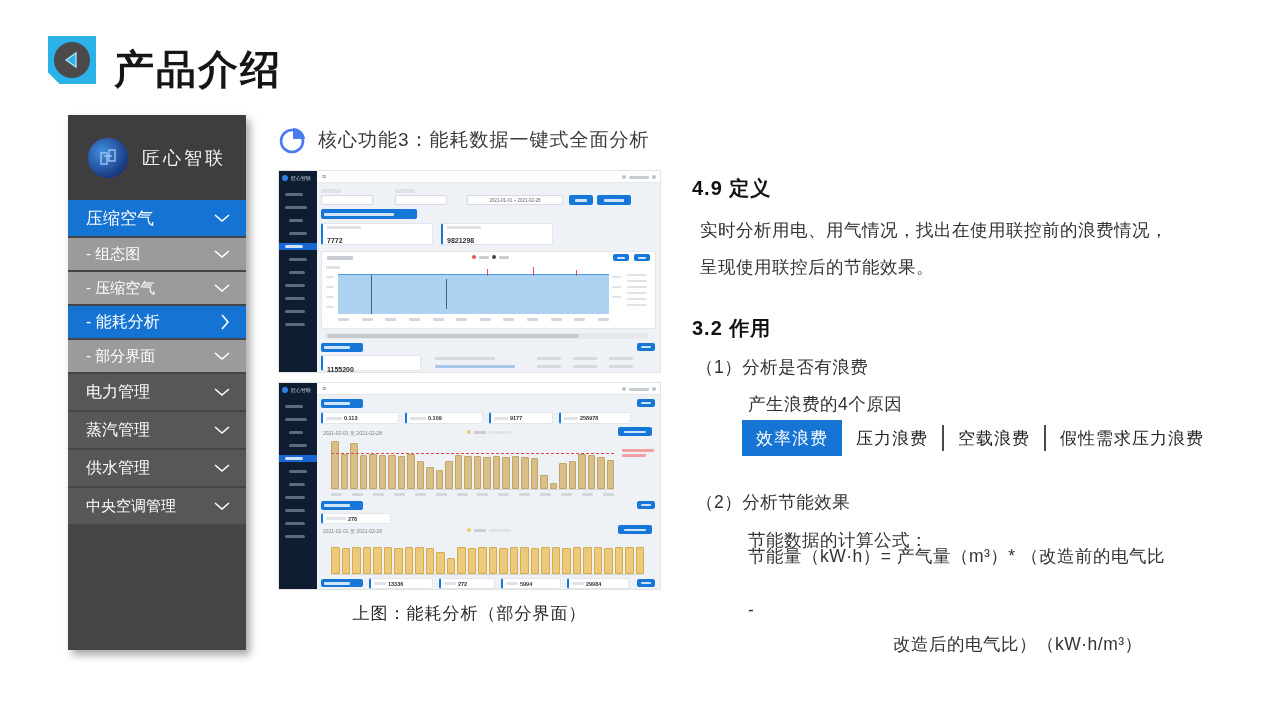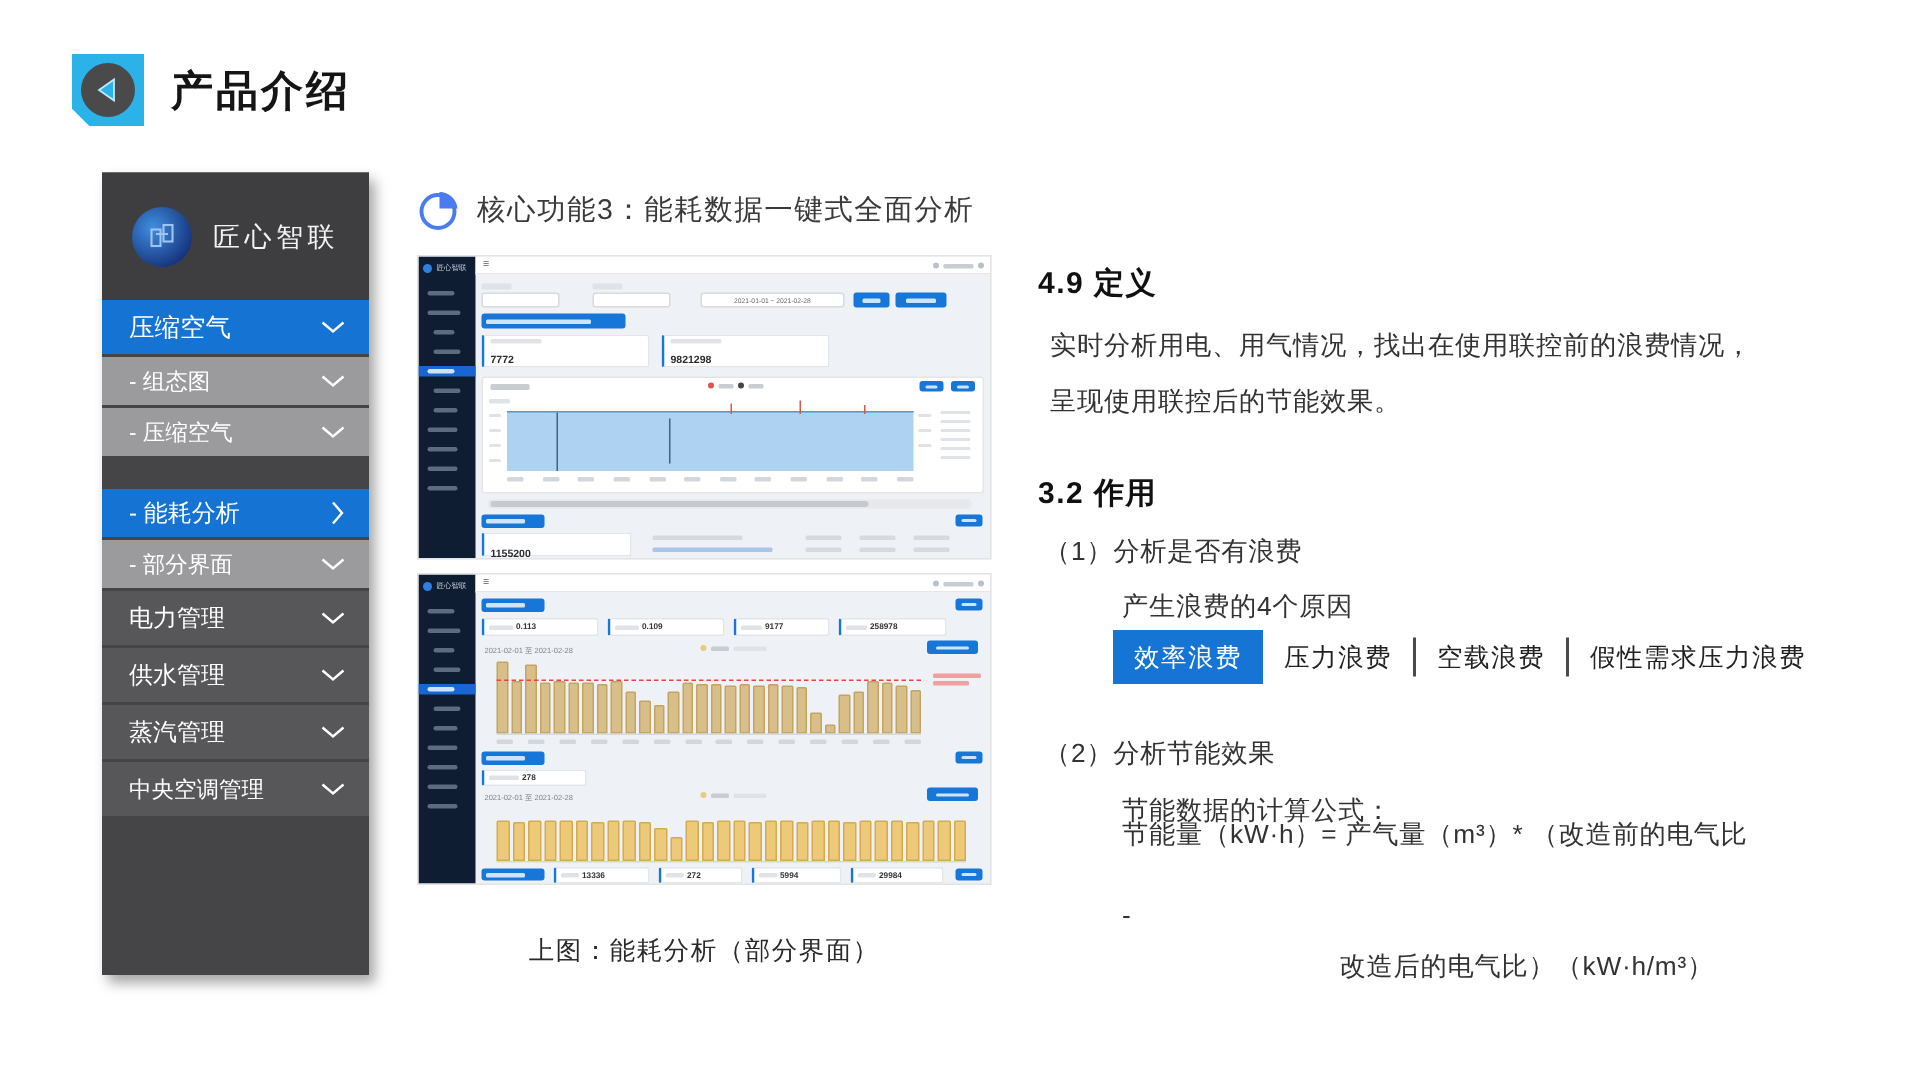--- a/index.html
+++ b/index.html
@@ -4,34 +4,34 @@
 <style>
   * { margin:0; padding:0; box-sizing:border-box; }
   html,body { width:1280px; height:720px; }
   body { font-family:"Liberation Sans","DejaVu Sans",sans-serif; background:#ffffff; overflow:hidden; }
   .slide { position:relative; width:1280px; height:720px; background:#fff; }
 
   
   .hdr-icon { position:absolute; left:48px; top:36px; width:48px; height:48px; background:#2bb2e9;
               clip-path:polygon(0 0,100% 0,100% 100%,24% 100%,0 76%); display:flex; align-items:center; justify-content:center; }
   .hdr-icon .circ { width:36px; height:36px; border-radius:50%; background:#4a4a4a; display:flex; align-items:center; justify-content:center; }
-  .page-title { position:absolute; left:114px; top:42px; font-size:28px; font-weight:bold; color:#151515; letter-spacing:2px; }
+  .page-title { position:absolute; left:114px; top:42px; font-size:40px; font-weight:bold; color:#151515; letter-spacing:2px; }
 
   
   .side { position:absolute; left:68px; top:115px; width:178px; height:535px; background:#454547;
           box-shadow:4px 5px 8px rgba(0,0,0,.35); display:flex; flex-direction:column; }
   .side-logo { height:85px; background:#3e3e40; display:flex; align-items:center; padding-left:20px; gap:14px; }
   .logo-circ { width:40px; height:40px; border-radius:50%; background:radial-gradient(circle at 35% 35%, #3f8fe0, #17357e 75%); display:flex; align-items:center; justify-content:center; }
   .brand-txt { color:#f2f2f2; font-size:18px; letter-spacing:3px; }
   .menu { display:flex; flex-direction:column; }
   .mi { display:flex; align-items:center; justify-content:space-between; padding:0 16px 0 18px; color:#fff; margin-bottom:2px; cursor:pointer; }
   .mi.main   { height:36px; background:#57575a; font-size:16px; }
   .mi.sub    { height:32px; background:#9b9b9d; font-size:15px; }
   .mi.active { height:36px; background:#1573d3; font-size:17px; }
-  .mi.active.sub-active { height:32px; font-size:16px;margin-top:20px; }
+  .mi.active.sub-active { height:32px; font-size:16px; }
   .mi .chev { flex:0 0 auto; display:flex; }
 
   
   .feat-head { position:absolute; left:278px; top:126px; display:flex; align-items:center; gap:12px; }
   .feat-head .txt { font-size:19px; color:#3a3a3a; letter-spacing:1px; }
 
   
   .shotwrap { position:absolute; left:278px; top:170px; width:383px; height:420px; }
   .panel { position:absolute; left:0; width:383px; background:#eef1f5; border:1px solid #e3e3e3; overflow:hidden; }
   .shotA { top:0; height:203px; }
@@ -76,21 +76,21 @@
   .xlabels { position:absolute; display:flex; justify-content:space-between; }
   .xlabels .sk { width:11px; height:3px; background:#d3d7dc; }
   .legend { display:inline-flex; align-items:center; gap:3px; }
   .ldot { width:4px; height:4px; border-radius:50%; }
   .scrollbar { position:absolute; height:6px; background:#e6e8eb; border-radius:3px; }
   .scrollbar .thumb { position:absolute; left:2px; top:1px; height:4px; width:78%; background:#c6cacf; border-radius:2px; }
   .tbl-line { position:absolute; height:3px; background:#d6dade; border-radius:1px; }
   .rednote { position:absolute; display:flex; flex-direction:column; gap:2px; }
   .rednote .sk { background:#f0a0a0; height:3px; }
 
-  .caption { position:absolute; left:278px; top:622px; width:383px; text-align:center; font-size:17px; color:#2a2a2a; letter-spacing:1px; }
+  .caption { position:absolute; left:278px; top:602px; width:383px; text-align:center; font-size:17px; color:#2a2a2a; letter-spacing:1px; }
 
   
   .r-h { position:absolute; font-size:20px; font-weight:bold; color:#111; letter-spacing:1px; }
   .r-t { position:absolute; font-size:17.5px; color:#333; letter-spacing:0.5px; white-space:nowrap; }
   .waste-row { position:absolute; left:742px; top:420px; display:flex; align-items:center; height:36px; }
   .waste-active { background:#1574d4; color:#fff; font-size:17px; padding:0 14px; height:36px; display:flex; align-items:center; letter-spacing:1px; }
   .waste-item { font-size:17px; color:#222; padding:0 14px; letter-spacing:1px; white-space:nowrap; }
   .vdiv { width:2px; height:26px; background:#4a4a4a; }
 </style>
 </head>
@@ -163,29 +163,29 @@
       </div>
       <div class="mi main">
         <span>电力管理</span>
         <span class="chev">
             <svg width="16" height="9">
               <polyline points="1,1 8,7 15,1" fill="none" stroke="#fff" stroke-width="1.6"></polyline>
             </svg>
           </span>
       </div>
       <div class="mi main">
+        <span>蒸汽管理</span>
+        <span class="chev">
+            <svg width="16" height="9">
+              <polyline points="1,1 8,7 15,1" fill="none" stroke="#fff" stroke-width="1.6"></polyline>
+            </svg>
+          </span>
+      </div>
+      <div class="mi main">
         <span>供水管理</span>
-        <span class="chev">
-            <svg width="16" height="9">
-              <polyline points="1,1 8,7 15,1" fill="none" stroke="#fff" stroke-width="1.6"></polyline>
-            </svg>
-          </span>
-      </div>
-      <div class="mi main">
-        <span>蒸汽管理</span>
         <span class="chev">
             <svg width="16" height="9">
               <polyline points="1,1 8,7 15,1" fill="none" stroke="#fff" stroke-width="1.6"></polyline>
             </svg>
           </span>
       </div>
       <div class="mi main" style="font-size:15px;">
         <span>中央空调管理</span>
         <span class="chev">
             <svg width="16" height="9">

